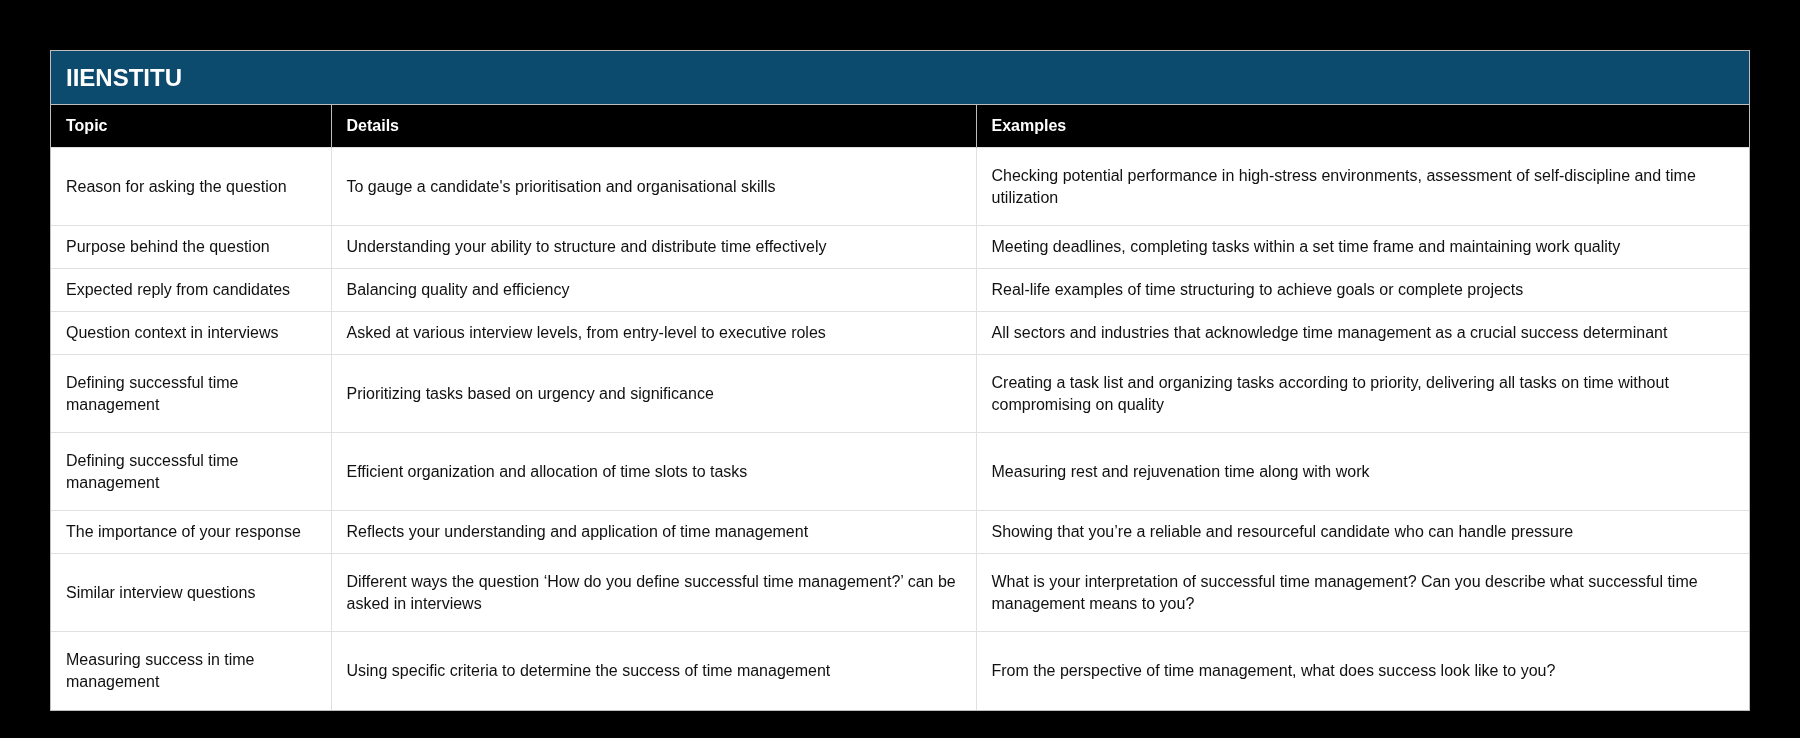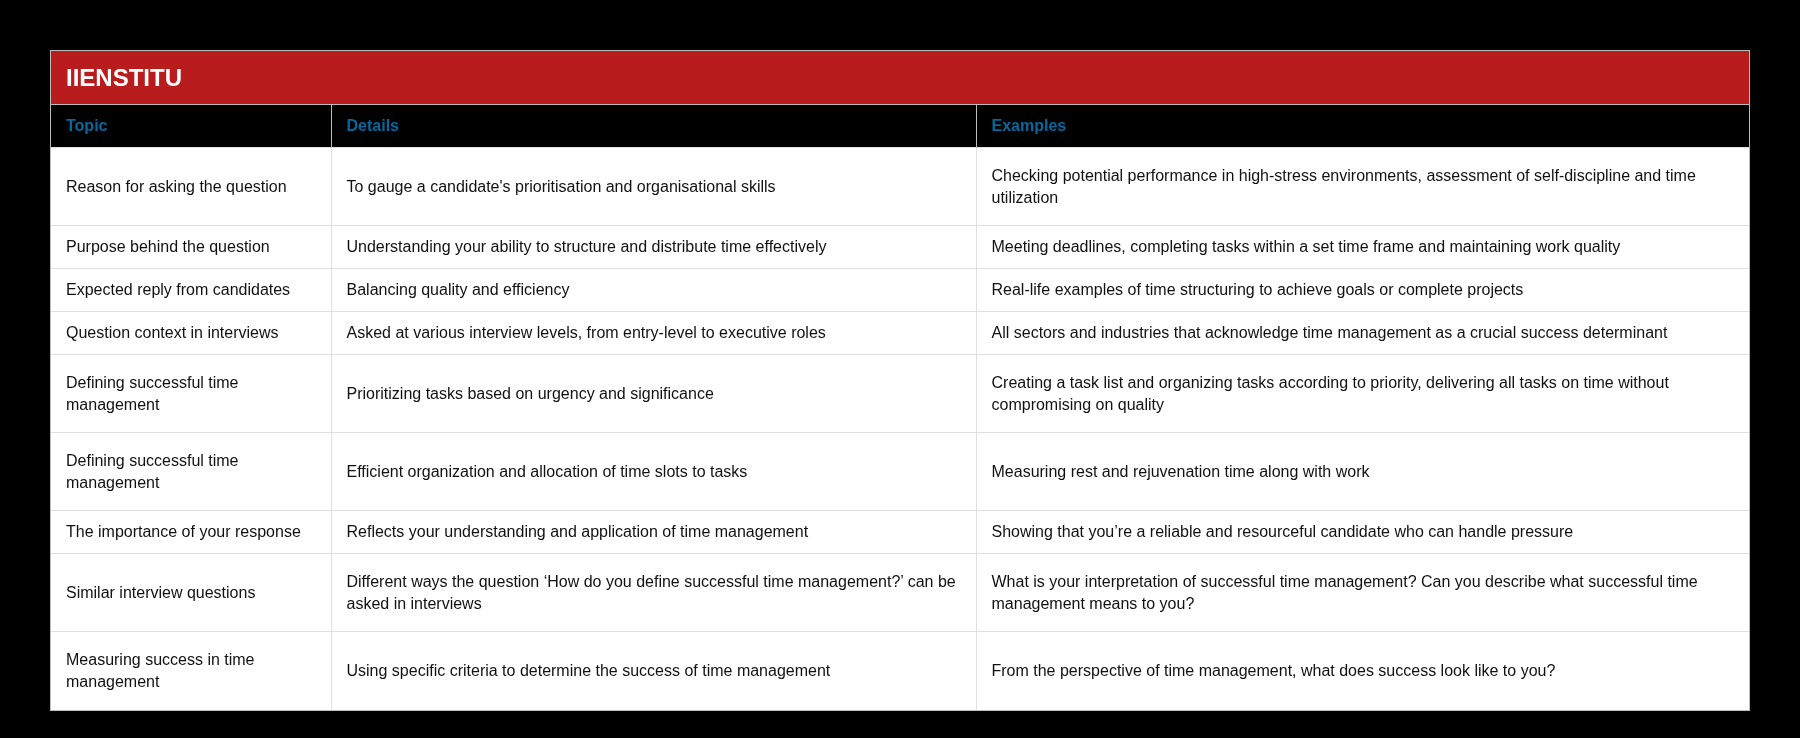--- a/index.html
+++ b/index.html
@@ -1,20 +1,20 @@
 <!DOCTYPE html>
 <html><head>
   <meta charset="utf-8">
   <style>
     html, body { margin: 0; padding: 0; background: #000; }
     body { width: 1800px; height: 738px; position: relative; font-family: "Liberation Sans", "DejaVu Sans", sans-serif; overflow: hidden; }
     .table-wrap { position: absolute; left: 50px; top: 50px; width: 1700px; border: 1px solid #bdbdbd; box-sizing: border-box; background: #fff; }
-    .title-bar { background: #b91c1c; color: #fff; height: 54px; box-sizing: border-box; padding: 0 15px; display: flex; align-items: center; font-weight: bold; font-size: 24px; border-bottom: 1px solid #bdbdbd; }
+    .title-bar { background: #0c4a6e; color: #fff; height: 54px; box-sizing: border-box; padding: 0 15px; display: flex; align-items: center; font-weight: bold; font-size: 24px; border-bottom: 1px solid #bdbdbd; }
     table { border-collapse: collapse; width: 100%; table-layout: fixed; }
-    th { background: #000; color: #0369a1; font-weight: bold; font-size: 16px; text-align: left; padding: 0 15px; height: 42px; border-right: 1px solid #bdbdbd; }
+    th { background: #000; color: #ffffff; font-weight: bold; font-size: 16px; text-align: left; padding: 0 15px; height: 42px; border-right: 1px solid #bdbdbd; }
     th:last-child { border-right: none; }
     td { font-size: 16px; color: #111; padding: 10px 15px; line-height: 22px; border-right: 1px solid #e0e0e0; border-top: 1px solid #e0e0e0; vertical-align: middle; }
     td:last-child { border-right: none; }
     tr.row { height: 43px; margin-top: 19px; }
     tr.row.tall { height: 78px; }
   </style>
 </head>
 <body>
 
 <div class="table-wrap">

